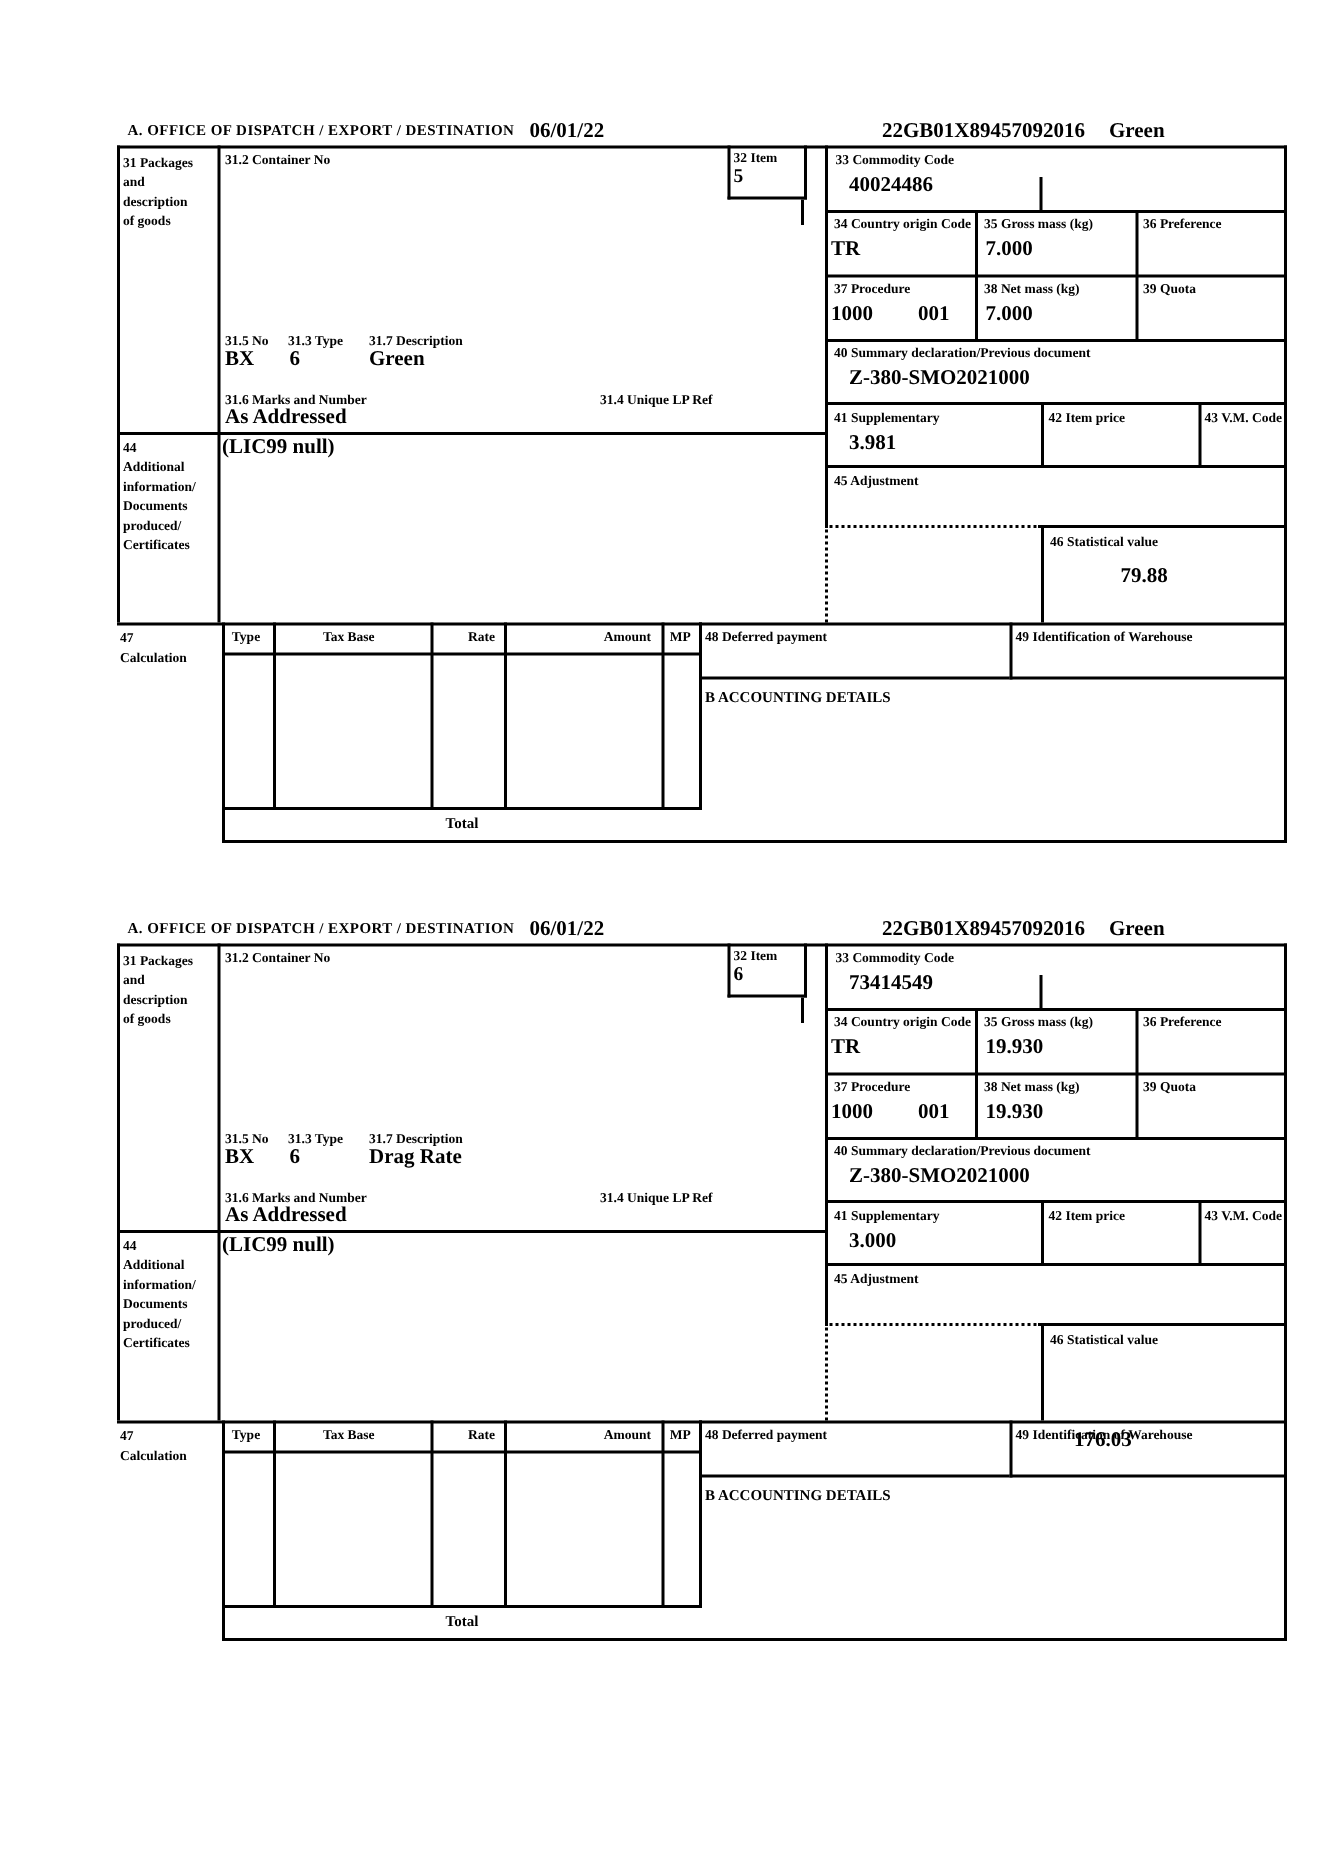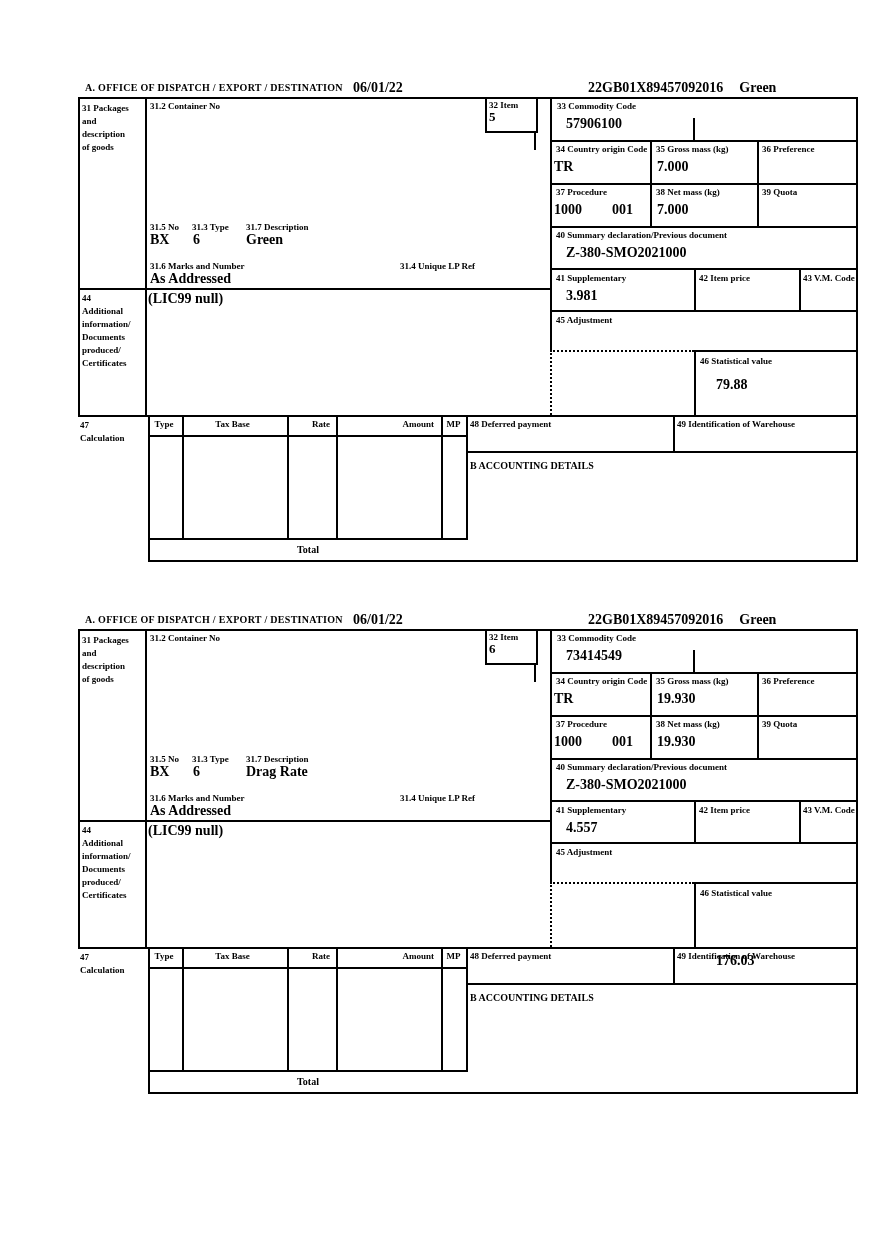--- a/index.html
+++ b/index.html
@@ -56,21 +56,21 @@
 
     <div class="ln bl br bb" style="left:485px;top:17px;width:53px;height:36px;"></div>
     <div class="ln br" style="left:534px;top:53px;width:2px;height:17px;"></div>
     <div class="lbl" style="left:489px;top:20px;">32 Item</div>
     <div class="val13" style="left:489px;top:30px;">5</div>
 
     <div class="ln bl" style="left:550px;top:17px;width:0;height:253px;"></div>
     <div class="ln dl" style="left:550px;top:270px;width:0;height:65px;"></div>
 
     <div class="lbl" style="left:557px;top:21px;">33 Commodity Code</div>
-    <div class="val" style="left:566px;top:36px;">57906100</div>
+    <div class="val" style="left:566px;top:36px;">40024486</div>
     <div class="ln bl" style="left:693px;top:38px;width:0;height:22px;"></div>
     <div class="ln bt" style="left:550px;top:60px;width:308px;height:0;"></div>
 
     <div class="lbl" style="left:556px;top:64px;">34 Country origin Code</div>
     <div class="lbl" style="left:656px;top:64px;">35 Gross mass (kg)</div>
     <div class="lbl" style="left:762px;top:64px;">36 Preference</div>
     <div class="val" style="left:554px;top:79px;">TR</div>
     <div class="val" style="left:657px;top:79px;">7.000</div>
     <div class="ln bl" style="left:650px;top:60px;width:0;height:86px;"></div>
     <div class="ln bl" style="left:757px;top:60px;width:0;height:86px;"></div>
@@ -93,21 +93,21 @@
     <div class="lbl" style="left:803px;top:193px;">43 V.M. Code</div>
     <div class="val" style="left:566px;top:208px;">3.981</div>
     <div class="ln bl" style="left:694px;top:188px;width:0;height:42px;"></div>
     <div class="ln bl" style="left:799px;top:188px;width:0;height:42px;"></div>
     <div class="ln bt" style="left:550px;top:230px;width:308px;height:0;"></div>
 
     <div class="lbl" style="left:556px;top:235px;">45 Adjustment</div>
     <div class="ln dt" style="left:550px;top:270px;width:144px;height:0;"></div>
     <div class="ln bl bt" style="left:694px;top:270px;width:164px;height:65px;"></div>
     <div class="lbl" style="left:700px;top:276px;">46 Statistical value</div>
-    <div class="val" style="left:716px;top:297px;">79.88</div>
+    <div class="val" style="left:747px;top:297px;">79.88</div>
 
     <div class="lblblk" style="left:82px;top:212px;">
       <div>44</div>
       <div>Additional</div>
       <div>information/</div>
       <div>Documents</div>
       <div>produced/</div>
       <div>Certificates</div>
     </div>
     <div class="val" style="left:148px;top:211px;">(LIC99 null)</div>
@@ -201,21 +201,21 @@
     <div class="val" style="left:657px;top:122px;">19.930</div>
     <div class="ln bt" style="left:550px;top:146px;width:308px;height:0;"></div>
 
     <div class="lbl" style="left:556px;top:150px;">40 Summary declaration/Previous document</div>
     <div class="val" style="left:566px;top:165px;">Z-380-SMO2021000</div>
     <div class="ln bt" style="left:550px;top:188px;width:308px;height:0;"></div>
 
     <div class="lbl" style="left:556px;top:193px;">41 Supplementary</div>
     <div class="lbl" style="left:699px;top:193px;">42 Item price</div>
     <div class="lbl" style="left:803px;top:193px;">43 V.M. Code</div>
-    <div class="val" style="left:566px;top:208px;">4.557</div>
+    <div class="val" style="left:566px;top:208px;">3.000</div>
     <div class="ln bl" style="left:694px;top:188px;width:0;height:42px;"></div>
     <div class="ln bl" style="left:799px;top:188px;width:0;height:42px;"></div>
     <div class="ln bt" style="left:550px;top:230px;width:308px;height:0;"></div>
 
     <div class="lbl" style="left:556px;top:235px;">45 Adjustment</div>
     <div class="ln dt" style="left:550px;top:270px;width:144px;height:0;"></div>
     <div class="ln bl bt" style="left:694px;top:270px;width:164px;height:65px;"></div>
     <div class="lbl" style="left:700px;top:276px;">46 Statistical value</div>
     <div class="val" style="left:716px;top:297px;margin-top:44px;">176.03</div>
 

